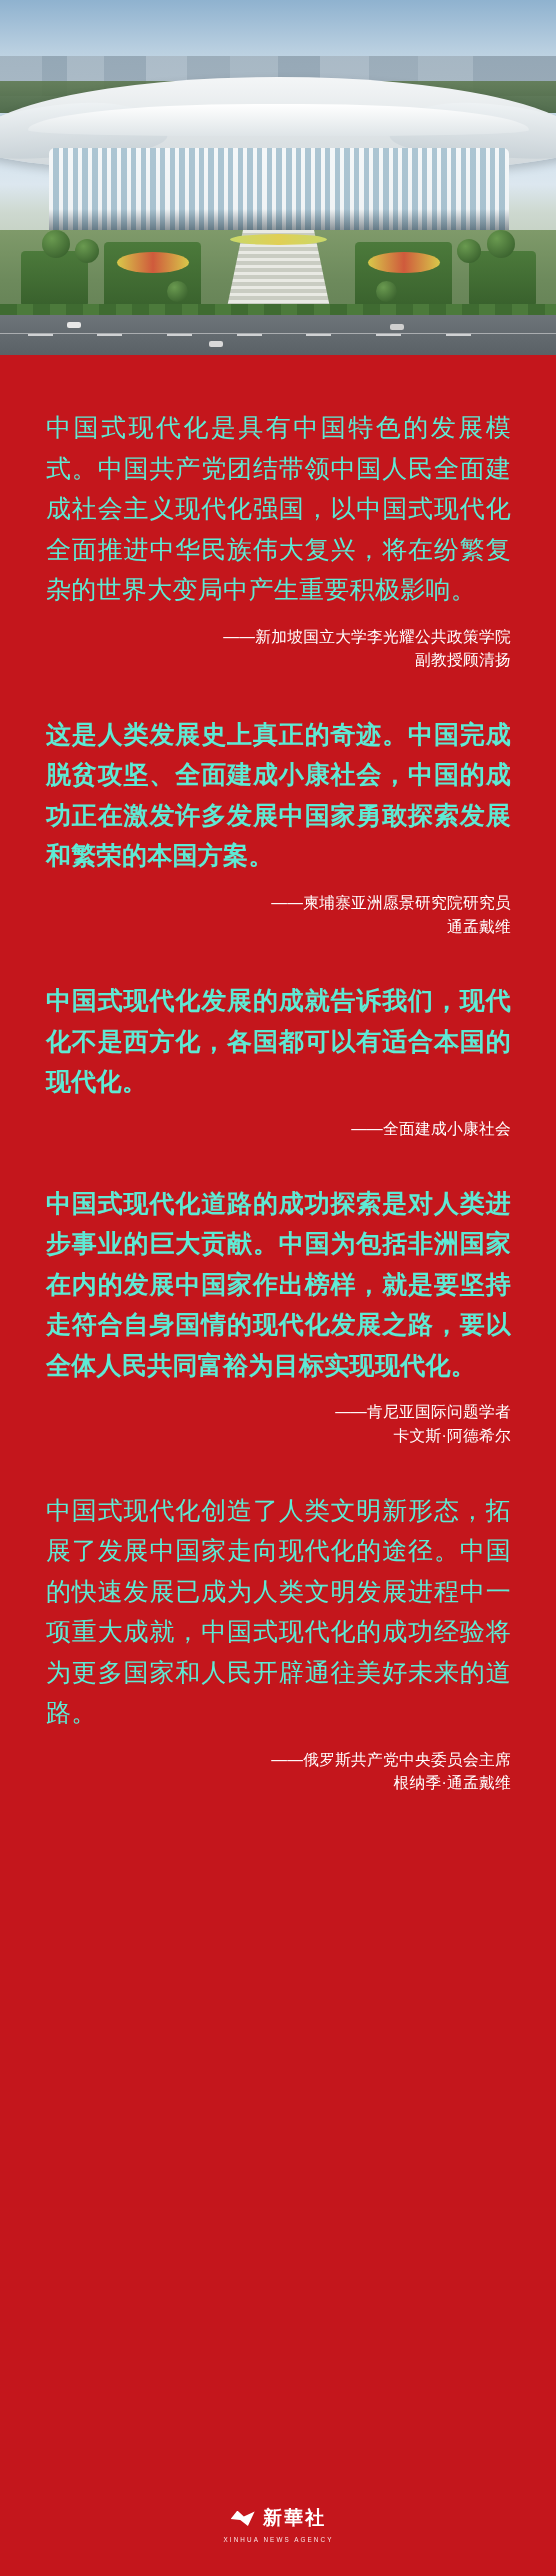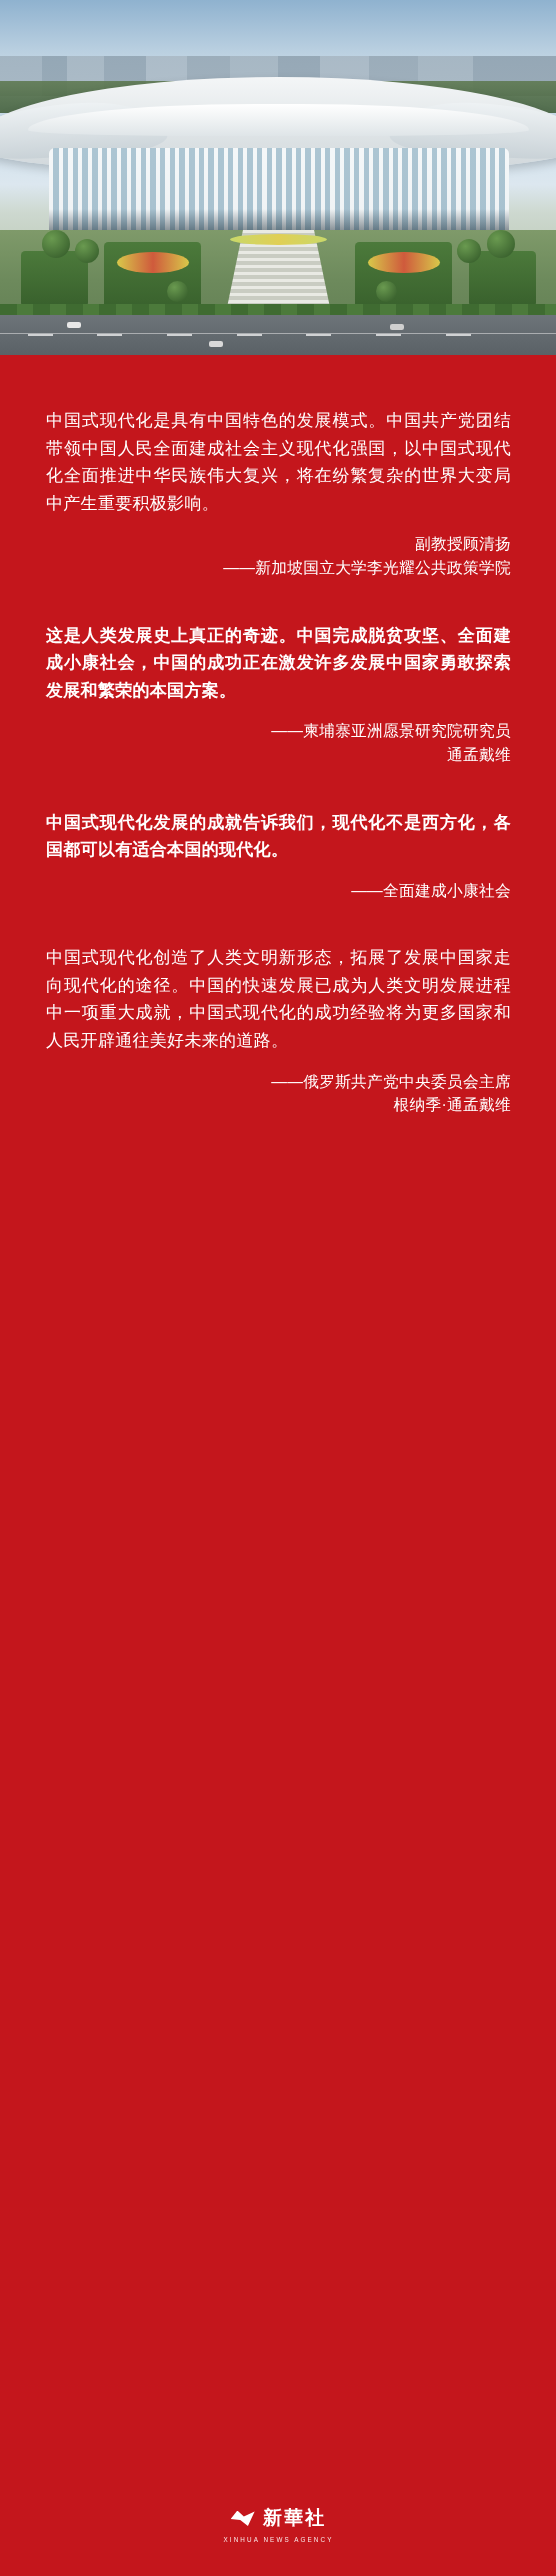--- a/index.html
+++ b/index.html
@@ -118,22 +118,22 @@
 
   
   .body-wrap {
     position: relative;
     width: 557px;
     padding: 52px 46px 0 46px;
     background: #c4161c;
   }
   .quote-block { margin-bottom: 42px; }
   .quote-text {
-    color: #ffffff;
-    font-size: 17px;
+    color: #5eead4;
+    font-size: 25px;
     line-height: 1.62;
     letter-spacing: 0.3px;
     text-align: justify;
     text-justify: inter-ideograph;
     font-weight: 400;
   }
   .quote-text.bold { font-weight: 700; }
   .attrib {
     margin-top: 15.3px;
     color: #ffffff;
@@ -229,40 +229,47 @@
     <div class="car" style="left:67px;top:322px;background:#e8e8e8;"></div>
     <div class="car" style="left:209px;top:341px;background:#d9d9d9;"></div>
     <div class="car" style="left:390px;top:324px;background:#cfcfcf;"></div>
   </div>
 
   <div class="body-wrap">
 
     <div class="quote-block">
       <p class="quote-text">中国式现代化是具有中国特色的发展模式。中国共产党团结带领中国人民全面建成社会主义现代化强国，以中国式现代化全面推进中华民族伟大复兴，将在纷繁复杂的世界大变局中产生重要积极影响。</p>
       <div class="attrib">
+        <span class="line2">——新加坡国立大学李光耀公共政策学院</span>
         <span class="line2">副教授顾清扬</span>
-        <span class="line2">——新加坡国立大学李光耀公共政策学院</span>
       </div>
     </div>
 
     <div class="quote-block">
       <p class="quote-text bold">这是人类发展史上真正的奇迹。中国完成脱贫攻坚、全面建成小康社会，中国的成功正在激发许多发展中国家勇敢探索发展和繁荣的本国方案。</p>
       <div class="attrib">
         <span class="line2">——柬埔寨亚洲愿景研究院研究员</span>
         <span class="line2">通孟戴维</span>
       </div>
     </div>
 
     <div class="quote-block">
       <p class="quote-text bold">中国式现代化发展的成就告诉我们，现代化不是西方化，各国都可以有适合本国的现代化。</p>
       <div class="attrib">
         <span class="line2">——全面建成小康社会</span>
       </div>
     </div>
 
+    <div class="quote-block">
+      <p class="quote-text bold">中国式现代化道路的成功探索是对人类进步事业的巨大贡献。中国为包括非洲国家在内的发展中国家作出榜样，就是要坚持走符合自身国情的现代化发展之路，要以全体人民共同富裕为目标实现现代化。</p>
+      <div class="attrib">
+        <span class="line2">——肯尼亚国际问题学者</span>
+        <span class="line2">卡文斯·阿德希尔</span>
+      </div>
+    </div>
 
     <div class="quote-block">
       <p class="quote-text">中国式现代化创造了人类文明新形态，拓展了发展中国家走向现代化的途径。中国的快速发展已成为人类文明发展进程中一项重大成就，中国式现代化的成功经验将为更多国家和人民开辟通往美好未来的道路。</p>
       <div class="attrib">
         <span class="line2">——俄罗斯共产党中央委员会主席</span>
         <span class="line2">根纳季·通孟戴维</span>
       </div>
     </div>
 
   </div>

